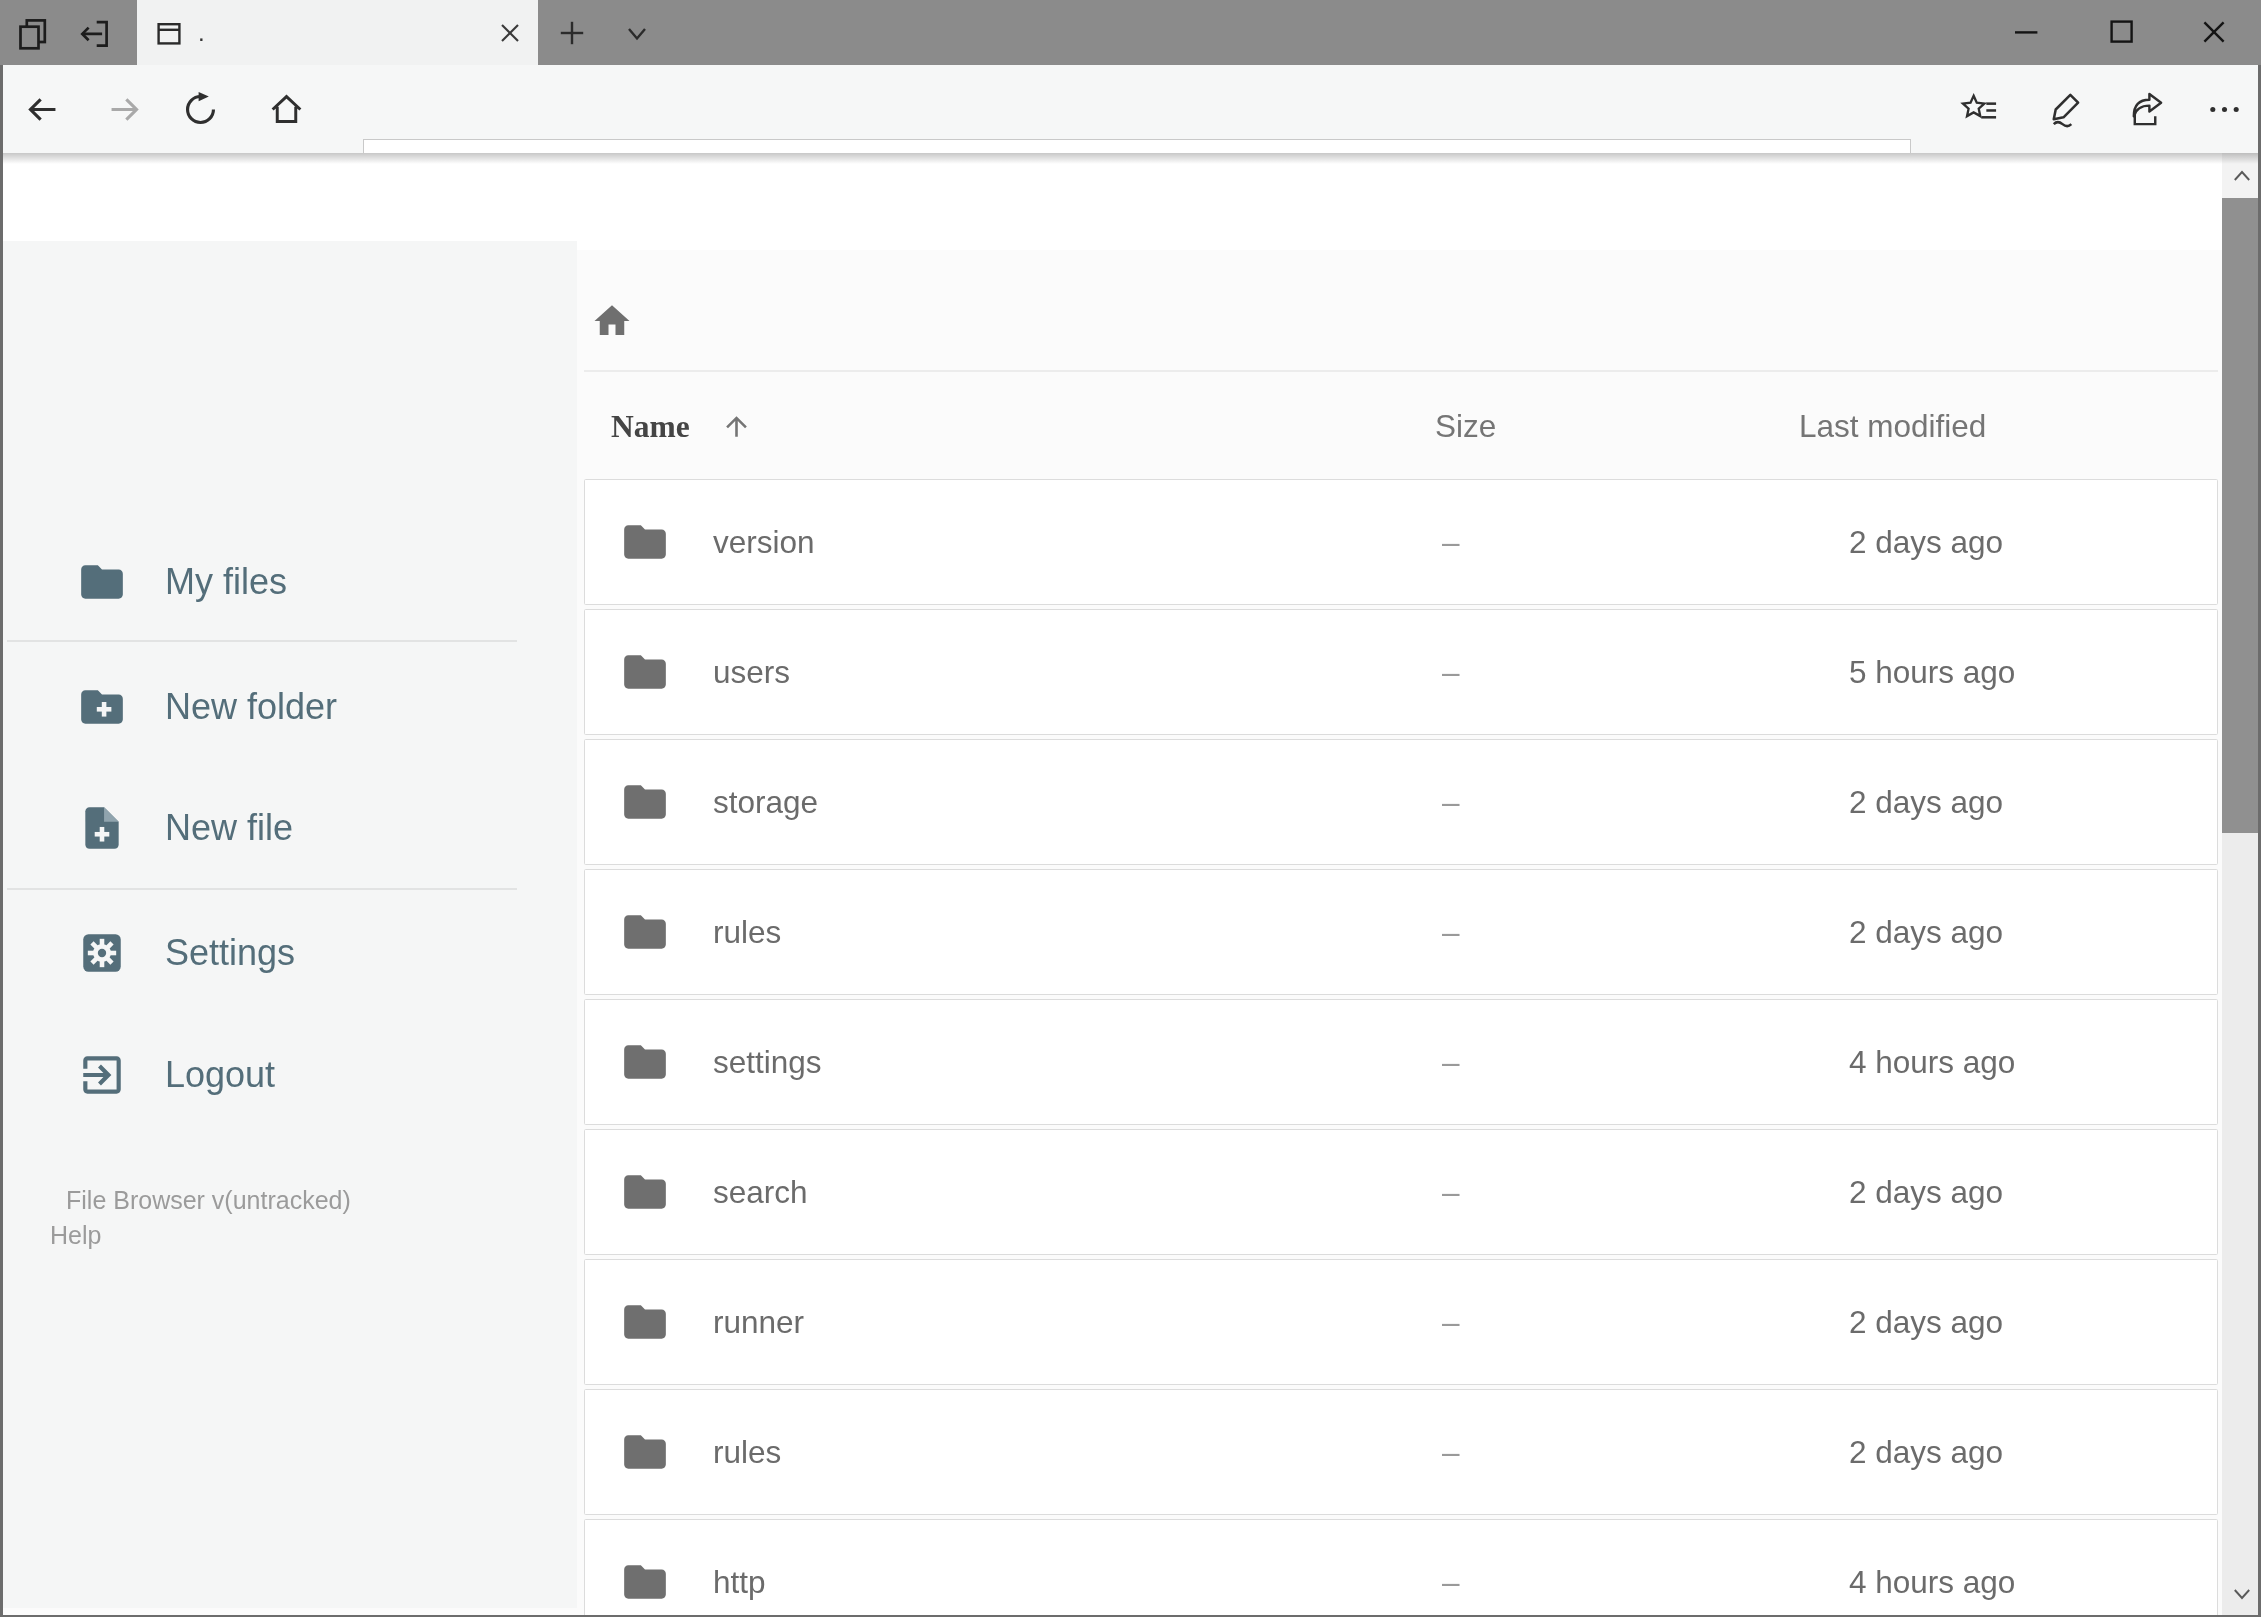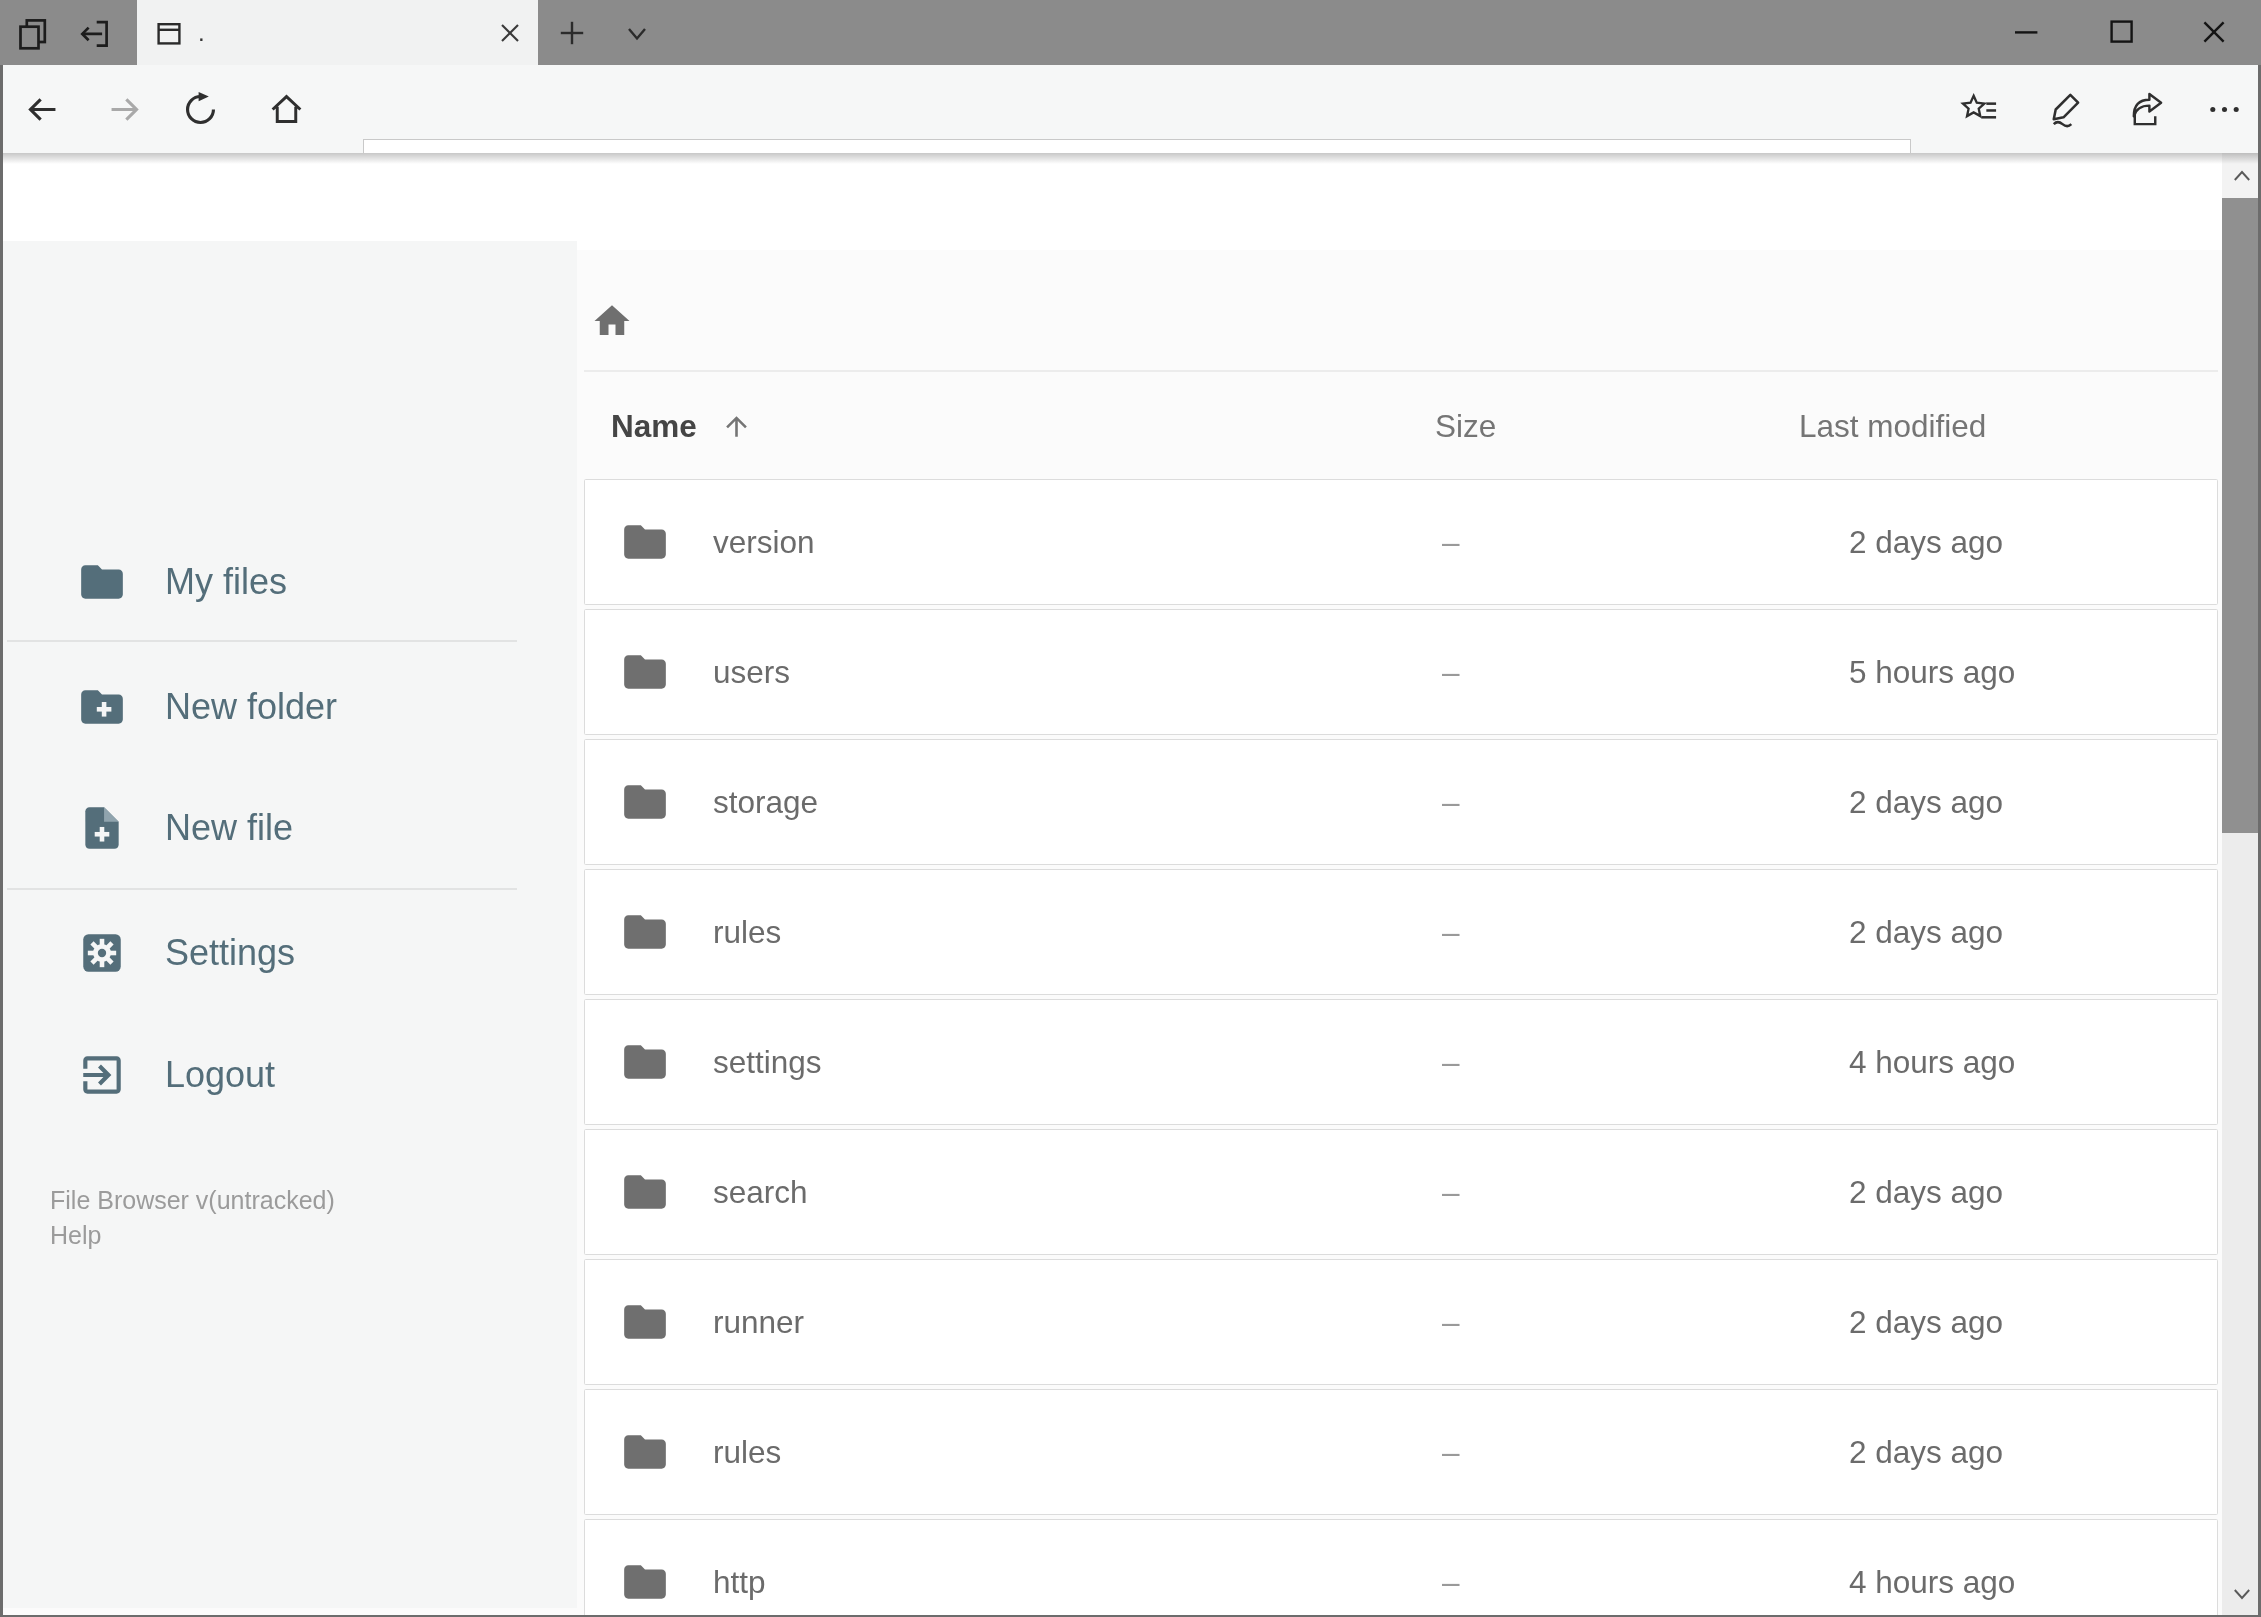--- a/index.html
+++ b/index.html
@@ -317,34 +317,34 @@
           <circle cx="12" cy="12" r="2" fill="#546e7a"></circle>
         </svg>
       <span class="lbl">Settings</span>
     </div>
     <div class="side-item" style="top:809px;">
       <svg width="50" height="50" viewBox="0 0 24 24">
           <path d="M10.09 15.59L11.5 17l5-5-5-5-1.41 1.41L12.67 11H3v2h9.67l-2.58 2.59zM19 3H5c-1.11 0-2 .9-2 2v4h2V5h14v14H5v-4H3v4c0 1.1.89 2 2 2h14c1.1 0 2-.9 2-2V5c0-1.1-.9-2-2-2z" fill="#546e7a"></path>
         </svg>
       <span class="lbl">Logout</span>
     </div>
-    <div class="side-foot" style="top:943px;">File Browser v(untracked)</div>
+    <div class="side-foot" style="top:943px;margin-left:16px;">File Browser v(untracked)</div>
     <div class="side-foot" style="top:978px;">Help</div>
   </div>
 
   <div class="abs content-bg"></div>
 
   <div class="abs tbtn" style="left:588px;top:297px;width:48px;height:48px;">
     <svg width="42" height="42" viewBox="0 0 24 24">
         <path d="M10 20v-6h4v6h5v-8h3L12 3 2 12h3v8z" fill="#6f6f6f"></path>
       </svg>
   </div>
   <div class="abs crumb-div"></div>
 
-  <div class="abs colhead" style="left:611px;color:#454545;font-weight:bold;">Name</div>
+  <div class="abs colhead" style="left:611px;color:#454545;font-weight:bold;font-family:Liberation Serif, serif;">Name</div>
   <div class="abs" style="left:721px;top:411px;">
     <svg width="31" height="31" viewBox="0 0 24 24">
         <path d="M4 12l1.41 1.41L11 7.83V20h2V7.83l5.59 5.58L20 12l-8-8-8 8z" fill="#757575"></path>
       </svg>
   </div>
   <div class="abs colhead" style="left:1435px;color:#757575;">Size</div>
   <div class="abs colhead" style="left:1799px;color:#757575;">Last modified</div>
 
   <div class="abs rows">
     <div class="card">

